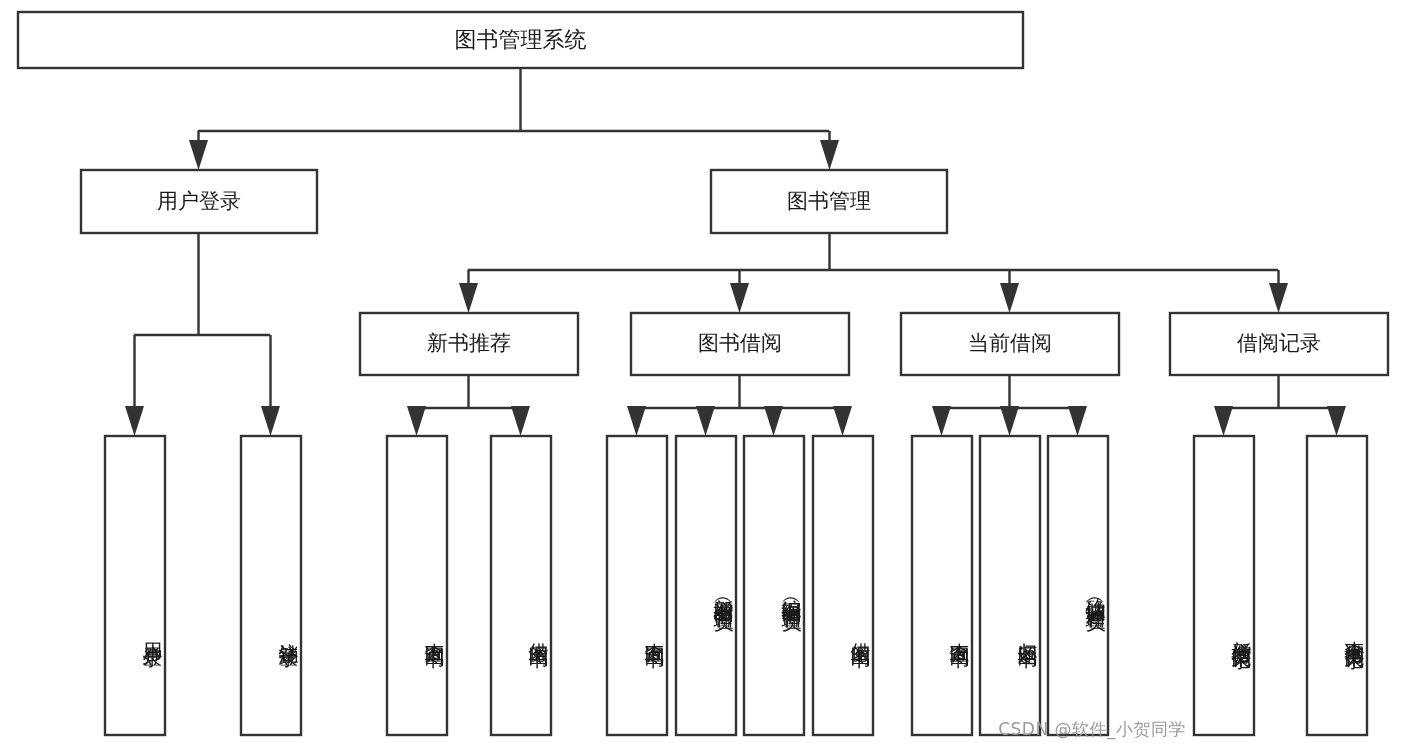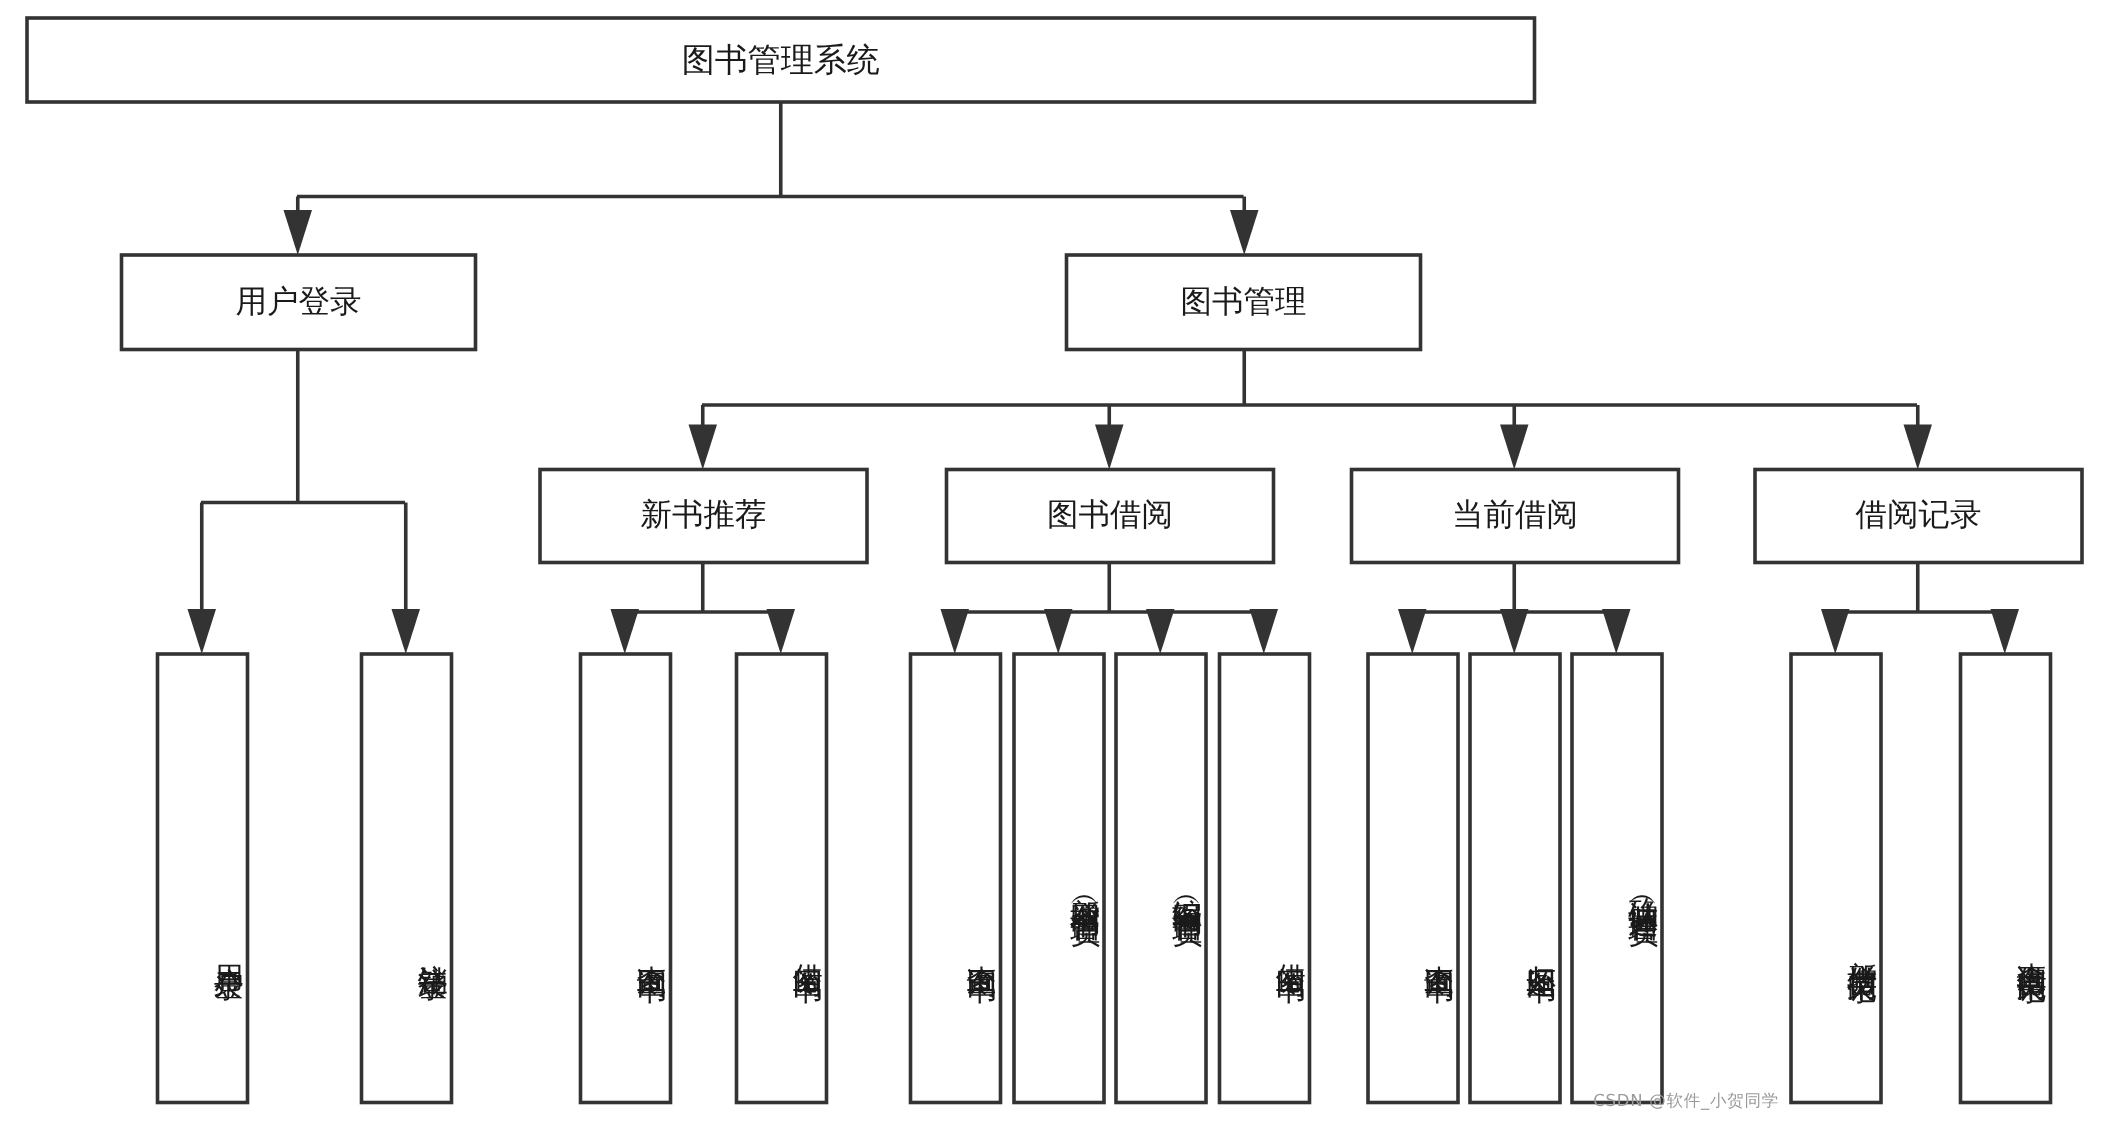--- a/index.html
+++ b/index.html
@@ -50,21 +50,21 @@
     dominant-baseline: middle;
   }
   .node-label-root {
     font-size: 22px;
   }
   .watermark {
     position: absolute;
     right: 8px;
     bottom: 6px;
     font-family: "DejaVu Sans", "Liberation Sans", sans-serif;
-    font-size: 11px;
+    font-size: 17px;
     color: #9a9a9a;
     white-space: nowrap;
     letter-spacing: 0.5px;
   }
 </style>
 </head>
 <body>
 
 <div id="diagram-root">
 

